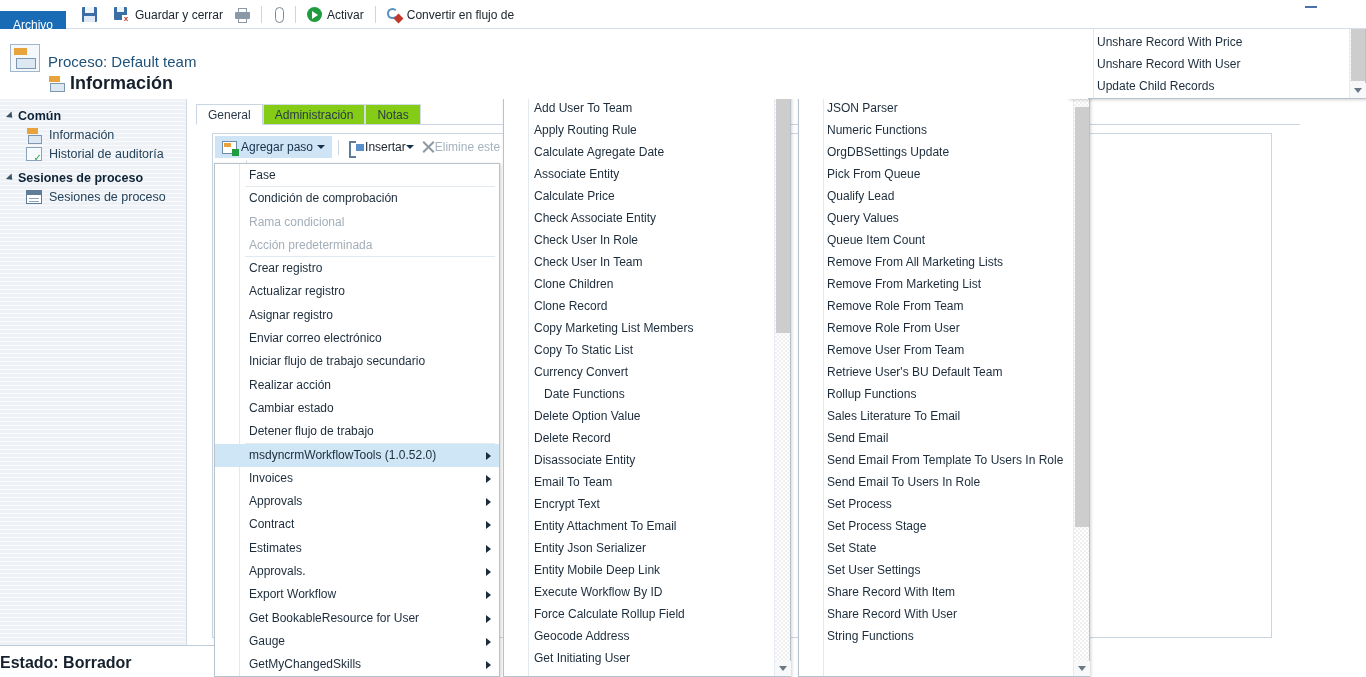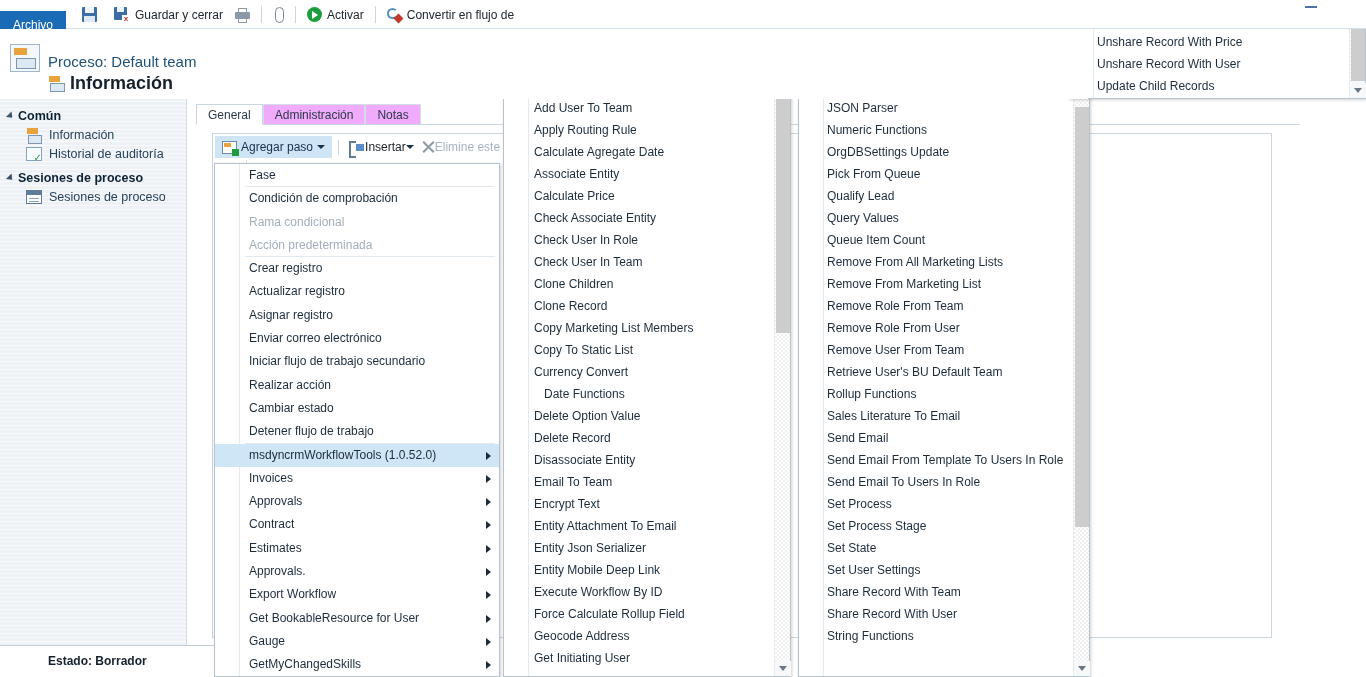--- a/index.html
+++ b/index.html
@@ -83,28 +83,28 @@
   .ni-audit { border:1px solid #8aa3ba; background:#f7fbfe; }
   .ni-audit:after{content:"✓"; position:absolute; right:-1px; bottom:-3px; color:#1f9d3e; font-size:10px; line-height:10px;}
   .ni-sess { border:1px solid #5f7d99; background:#ffffff;}
   .ni-sess:before{content:"";position:absolute;left:0;top:0;right:0;height:4px;background:#5f7d99;}
   .ni-sess:after{content:"";position:absolute;left:2px;top:6px;width:10px;height:5px;background:repeating-linear-gradient(0deg,#8aa3ba 0 1px,transparent 1px 3px);}
 
   .status-bar {
     position:absolute; left:0; top:645px; width:1366px; height:32px;
     background:#ffffff; border-top:1px solid #bfcdd9;
   }
-  .status-text { position:absolute; left:20px; top:8px; font-size:12px; font-weight:bold; color:#15212c;padding-left:28px;}
+  .status-text { position:absolute; left:0; top:8px; font-size:16px; font-weight:bold; color:#15212c;}
 
   
   .formpane { position:absolute; left:188px; top:99px; width:1178px; height:546px; background:#ffffff; }
 
   .tabs { position:absolute; left:8px; top:4px; height:22px; display:flex; align-items:flex-end; }
   .tab { height:21px; padding:0 11px; font-size:12px; line-height:21px; color:#2b3a48; background:#ffffff; border:1px solid transparent; border-bottom:none;}
-  .tab.inactive { background:#f0abfc; border-color:#d3dde6; color:#2b3a48; }
+  .tab.inactive { background:#84cc16; border-color:#d3dde6; color:#2b3a48; }
   .tab.active { border-color:#c9d6e1; border-bottom:1px solid #ffffff; position:relative; z-index:2;}
   .tabs-underline { position:absolute; left:8px; top:25px; width:1104px; height:1px; background:#c9d6e1;}
 
   
   .designer { position:absolute; left:24px; top:34px; width:1060px; height:505px; border:1px solid #c9d6e1; background:#ffffff;}
   .dtoolbar { position:absolute; left:0; top:0; height:26px; width:100%; display:flex; align-items:center; padding-left:2px; gap:0; background:#ffffff;}
   .btn-addstep { display:flex; align-items:center; gap:4px; height:22px; padding:0 7px; background:#cfe4f5; color:#16314a; font-size:12px; white-space:nowrap;}
   .ic-addstep { width:15px; height:13px; background:#ffffff; border:1px solid #6e8ba5; position:relative;}
   .ic-addstep:before{content:"";position:absolute;left:1px;top:1px;width:7px;height:4px;background:#e8a33d;}
   .ic-addstep:after{content:"";position:absolute;right:-3px;bottom:-3px;width:7px;height:7px;background:#1f9d3e;}
@@ -340,21 +340,21 @@
         <div class="mi" style="height: 22px; line-height: 22px; padding-left: 28px;"><span>Retrieve User's BU Default Team</span></div>
         <div class="mi" style="height: 22px; line-height: 22px; padding-left: 28px;"><span>Rollup Functions</span></div>
         <div class="mi" style="height: 22px; line-height: 22px; padding-left: 28px;"><span>Sales Literature To Email</span></div>
         <div class="mi" style="height: 22px; line-height: 22px; padding-left: 28px;"><span>Send Email</span></div>
         <div class="mi" style="height: 22px; line-height: 22px; padding-left: 28px;"><span>Send Email From Template To Users In Role</span></div>
         <div class="mi" style="height: 22px; line-height: 22px; padding-left: 28px;"><span>Send Email To Users In Role</span></div>
         <div class="mi" style="height: 22px; line-height: 22px; padding-left: 28px;"><span>Set Process</span></div>
         <div class="mi" style="height: 22px; line-height: 22px; padding-left: 28px;"><span>Set Process Stage</span></div>
         <div class="mi" style="height: 22px; line-height: 22px; padding-left: 28px;"><span>Set State</span></div>
         <div class="mi" style="height: 22px; line-height: 22px; padding-left: 28px;"><span>Set User Settings</span></div>
-        <div class="mi" style="height: 22px; line-height: 22px; padding-left: 28px;"><span>Share Record With Team</span></div>
+        <div class="mi" style="height: 22px; line-height: 22px; padding-left: 28px;"><span>Share Record With Item</span></div>
         <div class="mi" style="height: 22px; line-height: 22px; padding-left: 28px;"><span>Share Record With User</span></div>
         <div class="mi" style="height: 22px; line-height: 22px; padding-left: 28px;"><span>String Functions</span></div>
       </div>
     <div class="vsb">
       <div class="track"></div>
       <div class="up">
           <span class="ar-up"></span>
         </div>
       <div class="thumb" style="top:100px;height:420px;"></div>
       <div class="dn">

